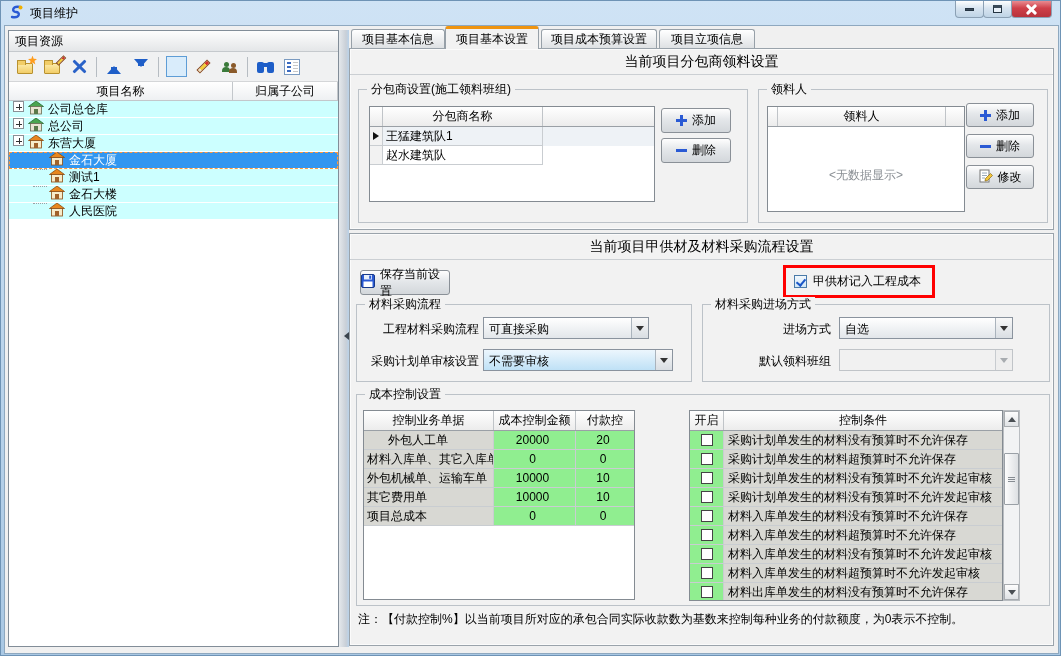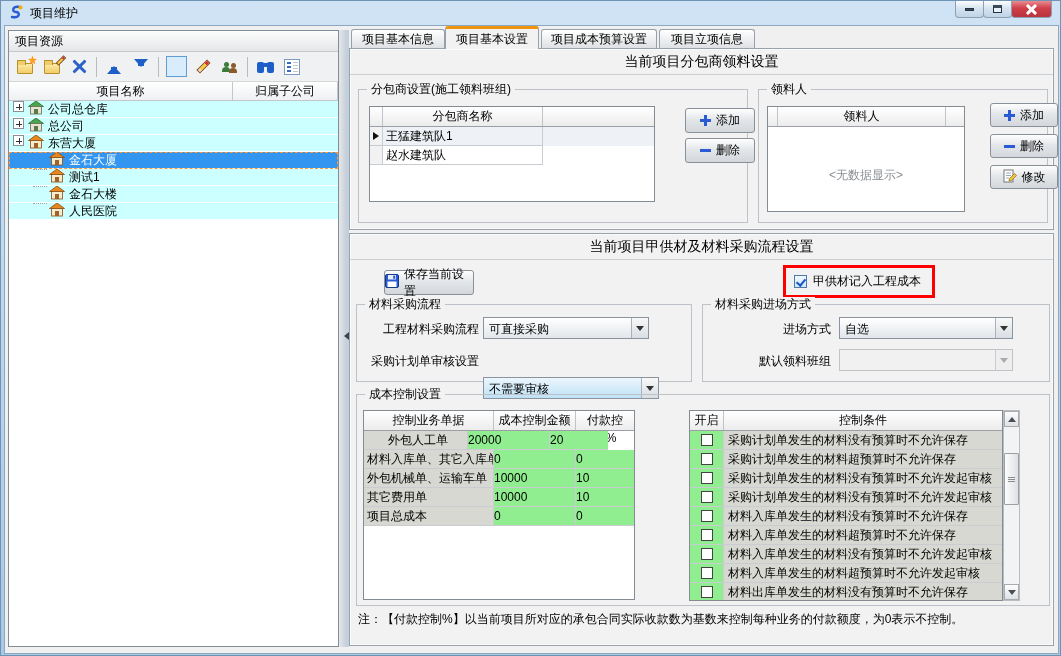--- a/index.html
+++ b/index.html
@@ -62,28 +62,28 @@
 
   
   .gridbox { position:absolute; background:#fff; border:1px solid #848b92; overflow:hidden; }
   .ghead { display:flex; border-bottom:1px solid #9aa0a6; background:linear-gradient(#ffffff,#ececec); }
   .ghead .hc { border-right:1px solid #c0c4c8; text-align:center; line-height:18px; height:19px; }
   .grow { display:flex; height:19px; }
   .grow .c { border-right:1px solid #c9cdd1; border-bottom:1px solid #c9cdd1; line-height:18px; white-space:nowrap; overflow:hidden; }
   .marker { width:13px; background:#f2f2f2; position:relative; flex:none; }
   .marker.on::after { content:""; position:absolute; left:3px; top:5px; border:4px solid transparent; border-left:6px solid #111; }
   .cell-gray { background:#d8d8d3; padding-left:3px; }
-  .cell-green { background:#90ee90; text-align:left; padding-right:4px; }
+  .cell-green { background:#90ee90; text-align:center; padding-right:4px; }
   .cell-cond { background:#d8d8d3; padding-left:4px; }
   .cell-check { background:#90ee90; display:flex; align-items:center; justify-content:center; }
   .empty-note { position:absolute; left:0; right:0; top:60px; text-align:center; color:#8a8f94; }
 
   
   .btn { position:absolute; display:flex; align-items:center; justify-content:center; gap:5px;
-         background:linear-gradient(#fefefe,#e4e7ea 45%,#d3d7db); border:1px solid #8a9097; border-radius:3px; font-size:12px;margin-left:24px; }
+         background:linear-gradient(#fefefe,#e4e7ea 45%,#d3d7db); border:1px solid #8a9097; border-radius:3px; font-size:12px; }
   .btn.disabled { color:#9aa0a6; background:linear-gradient(#f5f5f5,#eaeaea); border-color:#b9bdc1; }
   .ip { position:relative; width:11px; height:11px; flex:none; }
   .ip::before { content:""; position:absolute; left:0; top:4px; width:11px; height:3px; background:#2a5ad4; }
   .ip.plus::after { content:""; position:absolute; left:4px; top:0; width:3px; height:11px; background:#2a5ad4; }
 
   
   .dd { position:absolute; height:22px; display:flex; border:1px solid #8a939e; background:linear-gradient(#ffffff,#e2e6ea); }
   .dd-text { flex:1; padding:3px 5px; overflow:hidden; white-space:nowrap; }
   .dd-btn { width:17px; border-left:1px solid #aab3bc; background:linear-gradient(#f8f8f8,#d9dee3); display:flex; align-items:center; justify-content:center; }
   .dd-arrow { width:0; height:0; border:4px solid transparent; border-top:5px solid #333; margin-top:5px; }
@@ -372,21 +372,21 @@
     <div class="grp" style="left:6px; top:70px; width:336px; height:78px;">
       <span class="grp-label">材料采购流程</span>
       <div class="abs" style="left:2px; top:16px; width:120px; text-align:right;">工程材料采购流程</div>
       <div class="dd" style="left:126px; top:12px; width:166px;">
         <span class="dd-text">可直接采购</span>
         <span class="dd-btn">
             <span class="dd-arrow"></span>
           </span>
       </div>
       <div class="abs" style="left:2px; top:48px; width:120px; text-align:right;">采购计划单审核设置</div>
-      <div class="dd blue" style="left:126px; top:44px; width:176px;margin-top:28px;">
+      <div class="dd blue" style="left:126px; top:44px; width:190px;">
         <span class="dd-text">不需要审核</span>
         <span class="dd-btn">
             <span class="dd-arrow"></span>
           </span>
       </div>
     </div>
 
     <div class="grp" style="left:352px; top:70px; width:348px; height:78px;">
       <span class="grp-label">材料采购进场方式</span>
       <div class="abs" style="left:10px; top:16px; width:118px; text-align:right;">进场方式</div>
@@ -408,21 +408,21 @@
     <div class="grp" style="left:6px; top:160px; width:694px; height:212px;">
       <span class="grp-label">成本控制设置</span>
 
       <div class="gridbox" style="left:6px; top:15px; width:272px; height:190px;">
         <div class="ghead">
           <div class="hc" style="width:130px;">控制业务单据</div>
           <div class="hc" style="width:82px;">成本控制金额</div>
           <div class="hc" style="width:58px; border-right:none;">付款控制%</div>
         </div>
         <div class="grow">
-          <div class="c cell-gray" style="width:104px;padding-left:24px;">外包人工单</div>
+          <div class="c cell-gray" style="width:130px;padding-left:24px;">外包人工单</div>
           <div class="c cell-green" style="width:82px;">20000</div>
           <div class="c cell-green" style="width:58px; border-right:none;">20</div>
         </div>
         <div class="grow">
           <div class="c cell-gray" style="width:130px;">材料入库单、其它入库单</div>
           <div class="c cell-green" style="width:82px;">0</div>
           <div class="c cell-green" style="width:58px; border-right:none;">0</div>
         </div>
         <div class="grow">
           <div class="c cell-gray" style="width:130px;">外包机械单、运输车单</div>

